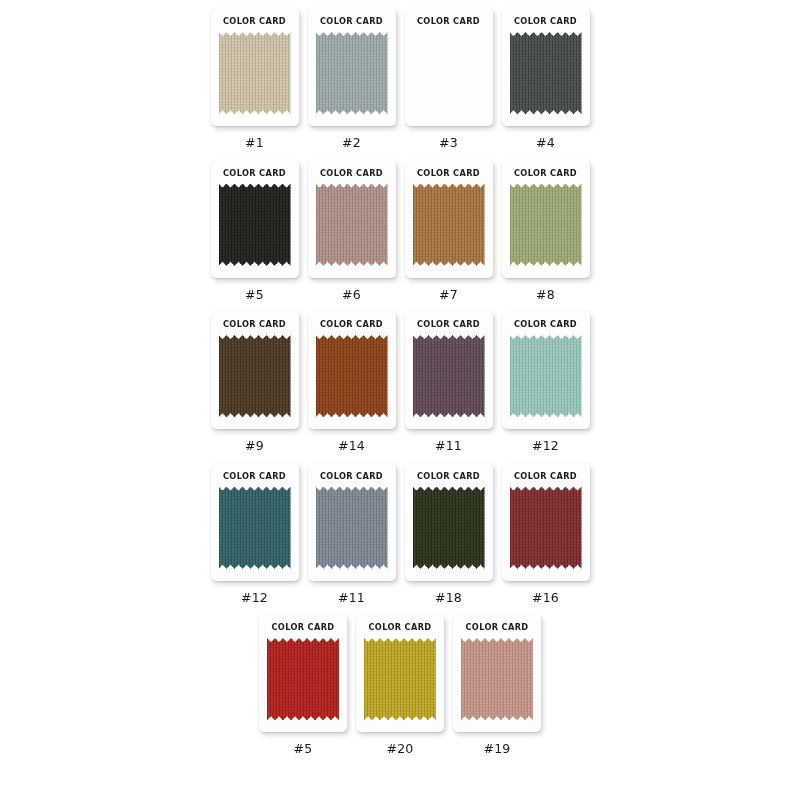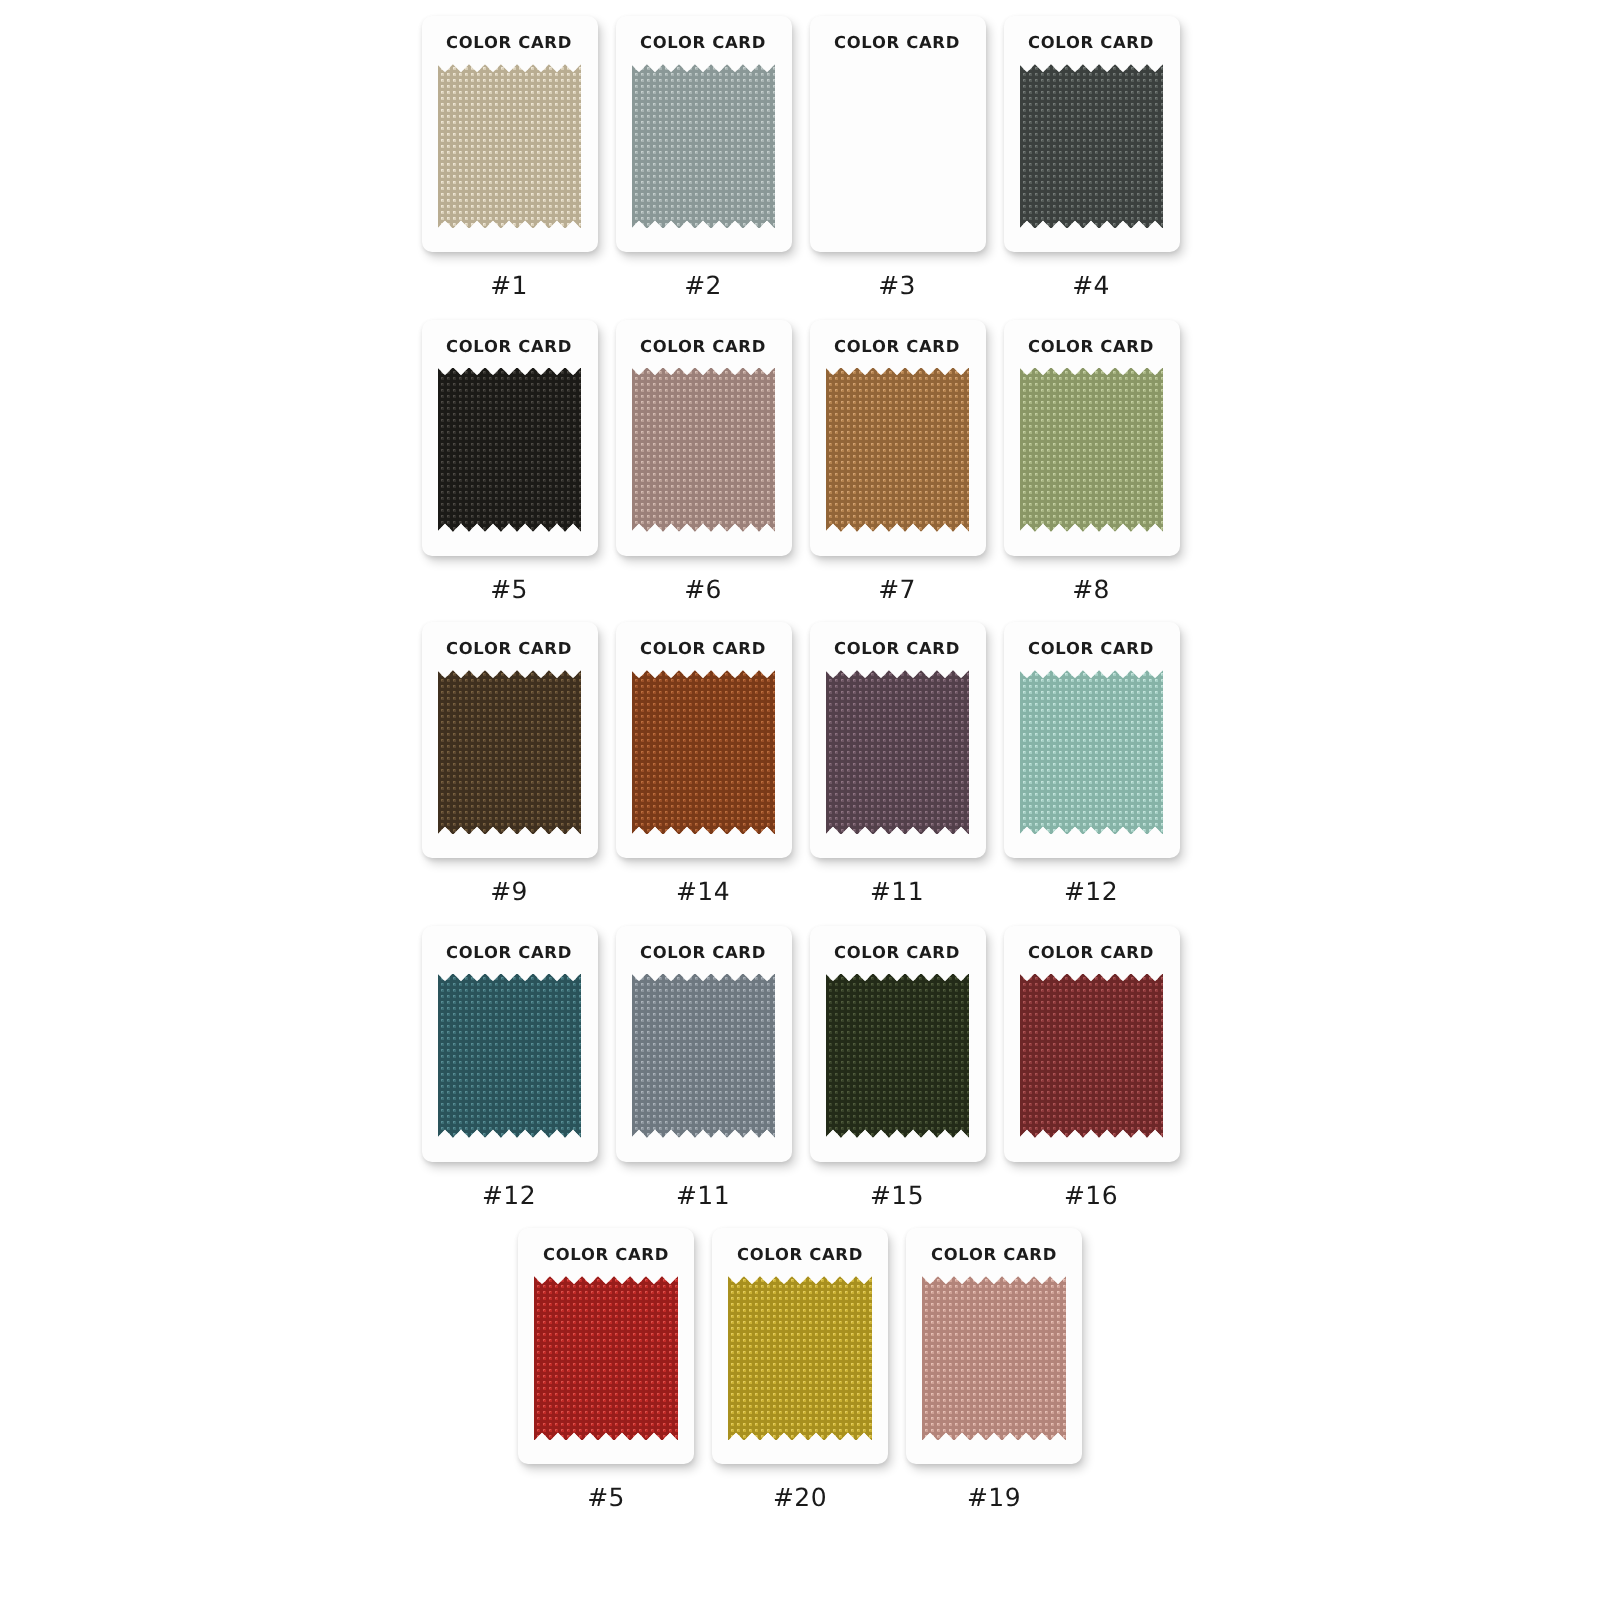--- a/index.html
+++ b/index.html
@@ -246,21 +246,21 @@
         <div class="swatch-label">#11</div>
       </div>
       <div class="swatch-cell">
         <div class="color-card">
           <div class="card-title">COLOR CARD</div>
           <div class="fabric-wrap">
             <div class="fabric" style="background: repeating-linear-gradient(90deg, rgb(35, 43, 24) 0px, rgb(35, 43, 24) 1.5px, transparent 1.5px, transparent 3px) 0px 0px / 3px 3px, repeating-linear-gradient(0deg, rgb(35, 43, 24) 0px, rgb(35, 43, 24) 1.5px, transparent 1.5px, transparent 3px) 1.5px 1.5px / 3px 3px, radial-gradient(circle, rgb(79, 90, 60) 0px, rgb(79, 90, 60) 38%, transparent 42%) 0px 0px / 3px 3px, 0px 0px / 100% 100% rgb(56, 66, 41); clip-path: polygon(0% 0%, 5.56% 5%, 11.11% 0%, 16.67% 5%, 22.22% 0%, 27.78% 5%, 33.33% 0%, 38.89% 5%, 44.44% 0%, 50% 5%, 55.56% 0%, 61.11% 5%, 66.67% 0%, 72.22% 5%, 77.78% 0%, 83.33% 5%, 88.89% 0%, 94.44% 5%, 100% 0%, 100% 100%, 94.44% 95%, 88.89% 100%, 83.33% 95%, 77.78% 100%, 72.22% 95%, 66.67% 100%, 61.11% 95%, 55.56% 100%, 50% 95%, 44.44% 100%, 38.89% 95%, 33.33% 100%, 27.78% 95%, 22.22% 100%, 16.67% 95%, 11.11% 100%, 5.56% 95%, 0% 100%);"></div>
             <div class="pink-edge top" style="background: transparent;"></div>
           </div>
         </div>
-        <div class="swatch-label">#15</div>
+        <div class="swatch-label">#18</div>
       </div>
       <div class="swatch-cell">
         <div class="color-card">
           <div class="card-title">COLOR CARD</div>
           <div class="fabric-wrap">
             <div class="fabric" style="background: repeating-linear-gradient(90deg, rgb(109, 39, 40) 0px, rgb(109, 39, 40) 1.5px, transparent 1.5px, transparent 3px) 0px 0px / 3px 3px, repeating-linear-gradient(0deg, rgb(109, 39, 40) 0px, rgb(109, 39, 40) 1.5px, transparent 1.5px, transparent 3px) 1.5px 1.5px / 3px 3px, radial-gradient(circle, rgb(169, 84, 85) 0px, rgb(169, 84, 85) 38%, transparent 42%) 0px 0px / 3px 3px, 0px 0px / 100% 100% rgb(142, 58, 60); clip-path: polygon(0% 0%, 5.56% 5%, 11.11% 0%, 16.67% 5%, 22.22% 0%, 27.78% 5%, 33.33% 0%, 38.89% 5%, 44.44% 0%, 50% 5%, 55.56% 0%, 61.11% 5%, 66.67% 0%, 72.22% 5%, 77.78% 0%, 83.33% 5%, 88.89% 0%, 94.44% 5%, 100% 0%, 100% 100%, 94.44% 95%, 88.89% 100%, 83.33% 95%, 77.78% 100%, 72.22% 95%, 66.67% 100%, 61.11% 95%, 55.56% 100%, 50% 95%, 44.44% 100%, 38.89% 95%, 33.33% 100%, 27.78% 95%, 22.22% 100%, 16.67% 95%, 11.11% 100%, 5.56% 95%, 0% 100%);"></div>
             <div class="pink-edge top" style="background: transparent;"></div>
           </div>
         </div>
         <div class="swatch-label">#16</div>

